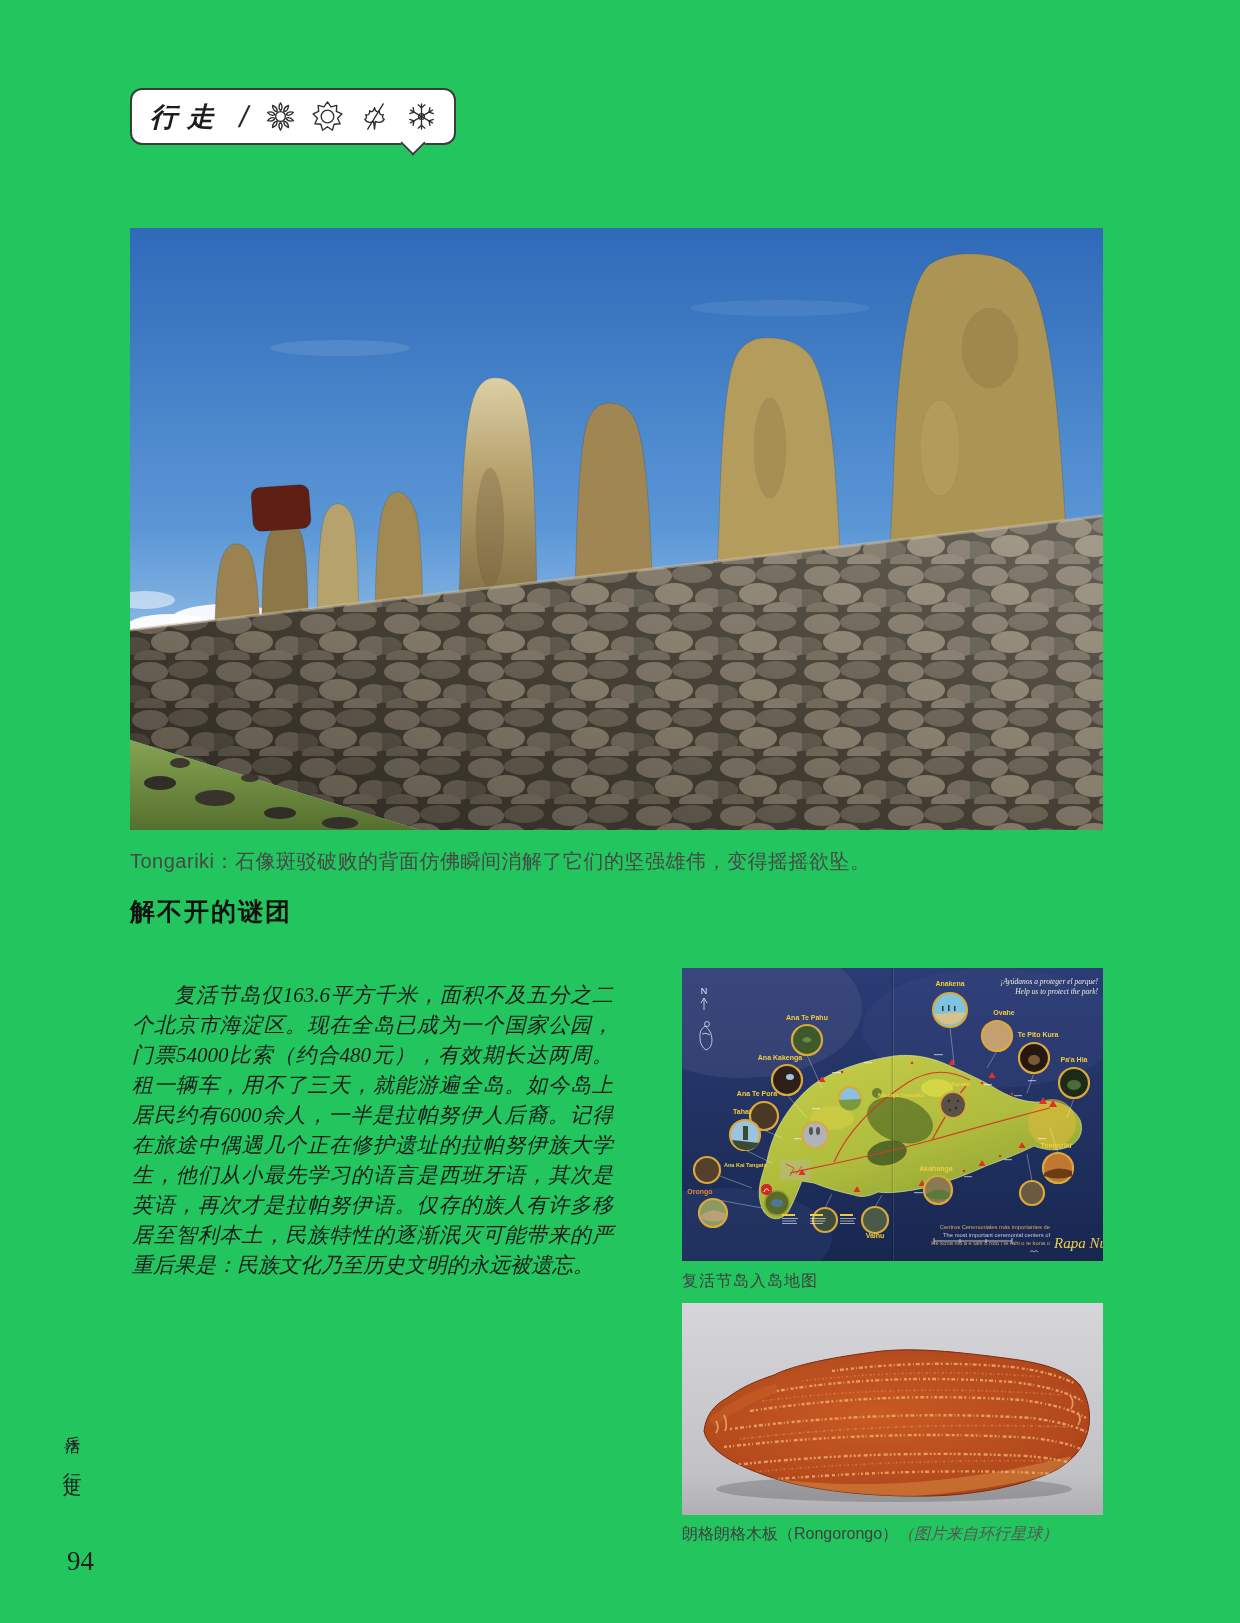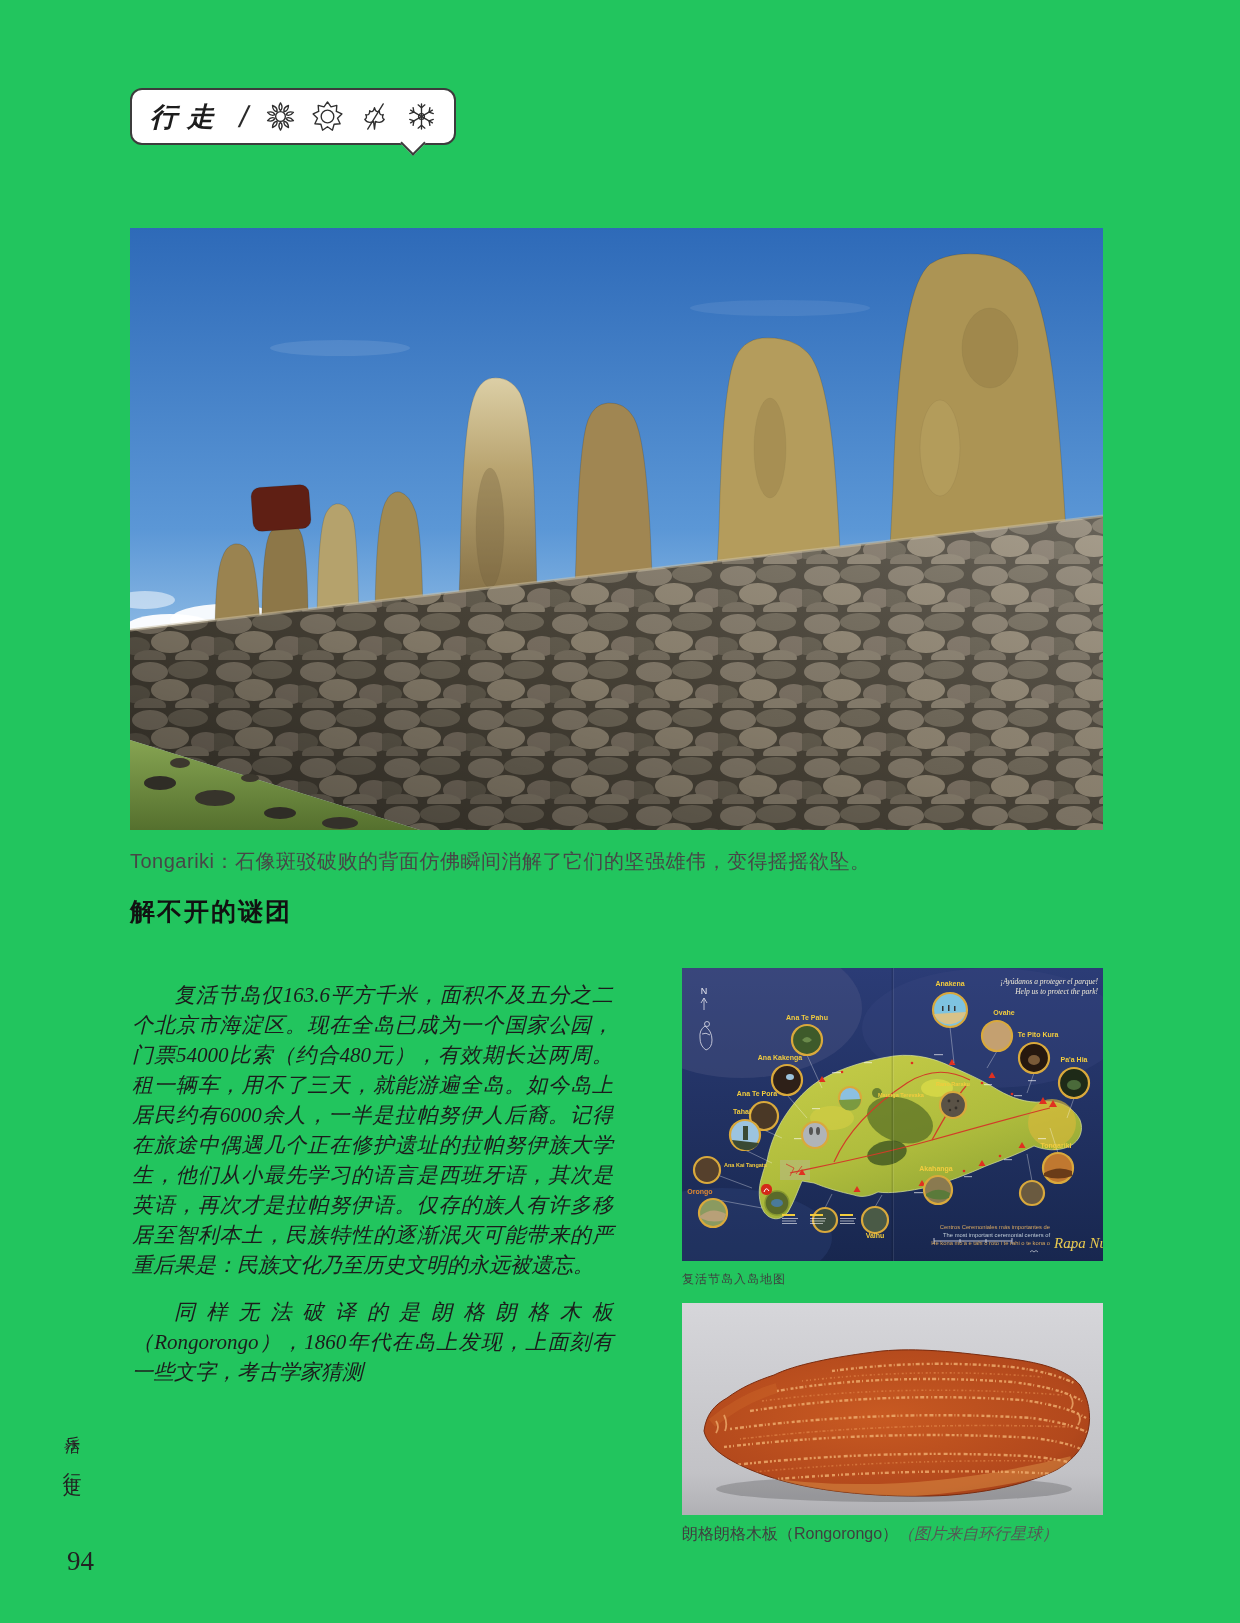--- a/index.html
+++ b/index.html
@@ -22,21 +22,21 @@
   .sec-title{position:absolute;left:130px;top:895px;font-family:"Liberation Serif","DejaVu Serif",serif;
           font-weight:bold;font-size:25px;color:#111;letter-spacing:2px;}
   
   .article{position:absolute;left:132px;top:980px;width:481px;
           font-family:"Liberation Serif","DejaVu Serif",serif;font-size:21px;line-height:30px;color:#1c1c1c;
           text-align:justify;}
   .article p{margin:0 0 17px 0;text-indent:2em;font-style:italic;}
   
   .fig{position:absolute;left:682px;width:421px;}
   .fig-map{top:968px;height:293px;}
-  .fig-map-caption{position:absolute;left:682px;top:1271px;font-size:12px;color:#3f3f3f;letter-spacing:1px;}
+  .fig-map-caption{position:absolute;left:682px;top:1271px;font-size:16px;color:#3f3f3f;letter-spacing:1px;}
   .fig-tablet{top:1303px;height:212px;}
   .fig-tablet-caption{position:absolute;left:682px;top:1524px;font-size:16px;color:#3f3f3f;}
   .fig-tablet-caption .credit{font-family:"Liberation Serif","DejaVu Serif",serif;font-style:italic;color:#555;}
   
   .side{position:absolute;left:52px;top:1424px;width:40px;display:flex;flex-direction:column;align-items:center;color:#222;}
   .side .cat{writing-mode:vertical-rl;font-size:15px;letter-spacing:3px;}
   .side .sl{font-size:15px;transform:rotate(18deg);margin:4px 0;color:#444;}
   .side .sub{writing-mode:vertical-rl;font-size:19px;letter-spacing:5px;}
   .page-num{position:absolute;left:50px;top:1546px;width:44px;text-align:right;
           font-family:"Liberation Serif","DejaVu Serif",serif;font-size:27px;color:#222;}
@@ -189,21 +189,20 @@
       <ellipse cx="210" cy="595" rx="18" ry="6" fill="#34312a"></ellipse>
       <ellipse cx="120" cy="550" rx="9" ry="4" fill="#3c382e"></ellipse>
     </g>
   </svg>
   <div class="hero-caption">Tongariki：石像斑驳破败的背面仿佛瞬间消解了它们的坚强雄伟，变得摇摇欲坠。</div>
 
   <div class="sec-title">解不开的谜团</div>
 
   <div class="article">
     <p>复活节岛仅163.6平方千米，面积不及五分之二个北京市海淀区。现在全岛已成为一个国家公园，门票54000比索（约合480元），有效期长达两周。租一辆车，用不了三天，就能游遍全岛。如今岛上居民约有6000余人，一半是拉帕努伊人后裔。记得在旅途中偶遇几个正在修护遗址的拉帕努伊族大学生，他们从小最先学习的语言是西班牙语，其次是英语，再次才是拉帕努伊语。仅存的族人有许多移居至智利本土，民族特性的逐渐泯灭可能带来的严重后果是：民族文化乃至历史文明的永远被遗忘。</p>
-    <p>同样无法破译的是朗格朗格木板（Rongorongo），1860年代在岛上发现，上面刻有一些文字，考古学家猜测</p>
   </div>
 
   <svg class="fig fig-map" viewBox="0 0 421 293">
     <defs>
       <linearGradient id="seaG" x1="0" y1="0" x2="0" y2="1">
         <stop offset="0" stop-color="#2b3c76"></stop>
           <stop offset="1" stop-color="#18274f"></stop>
       </linearGradient>
       <linearGradient id="islG" x1="0" y1="0" x2="0.6" y2="1">
         <stop offset="0" stop-color="#cdd348"></stop>

